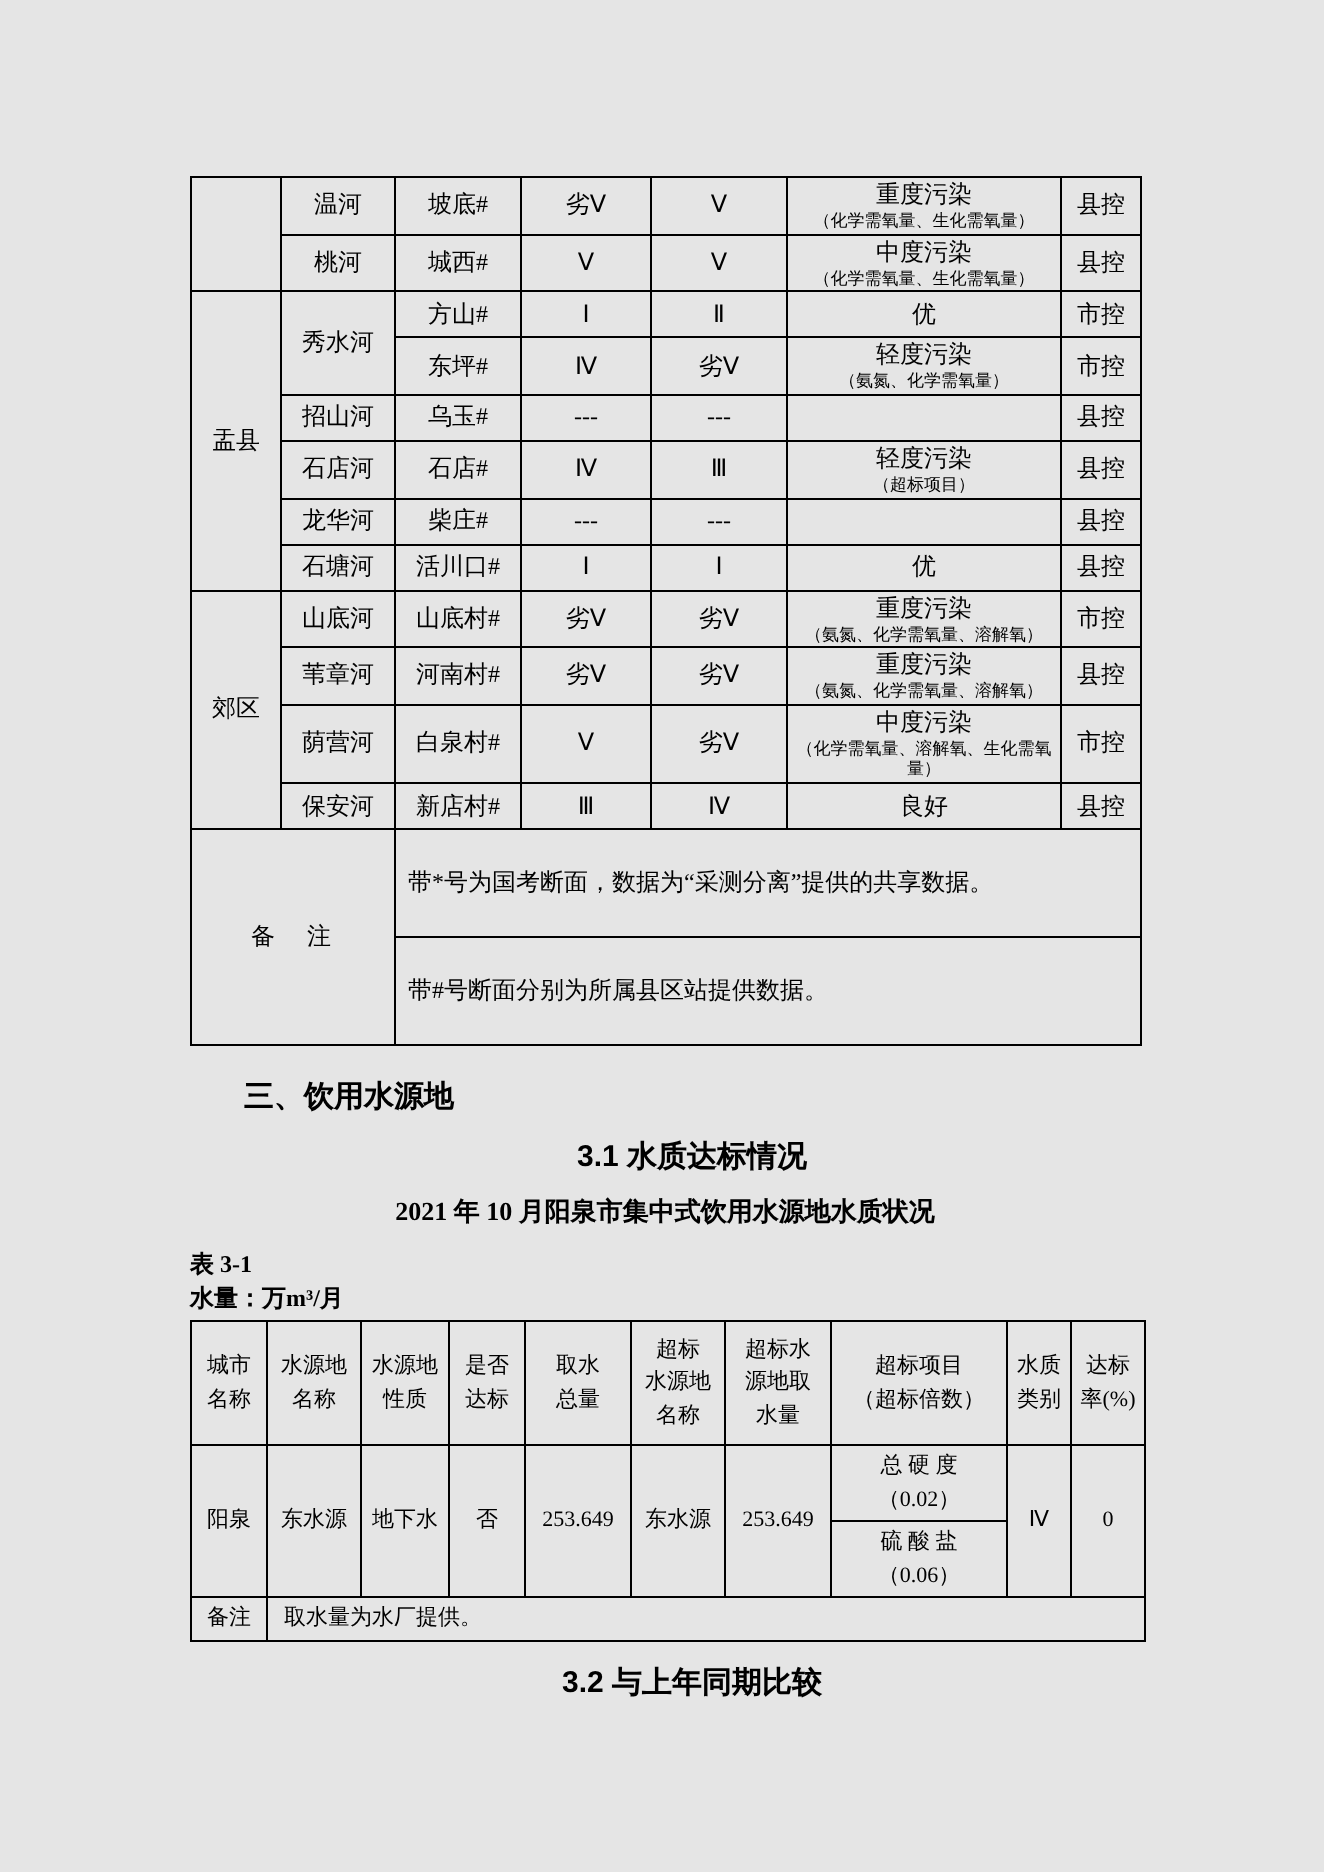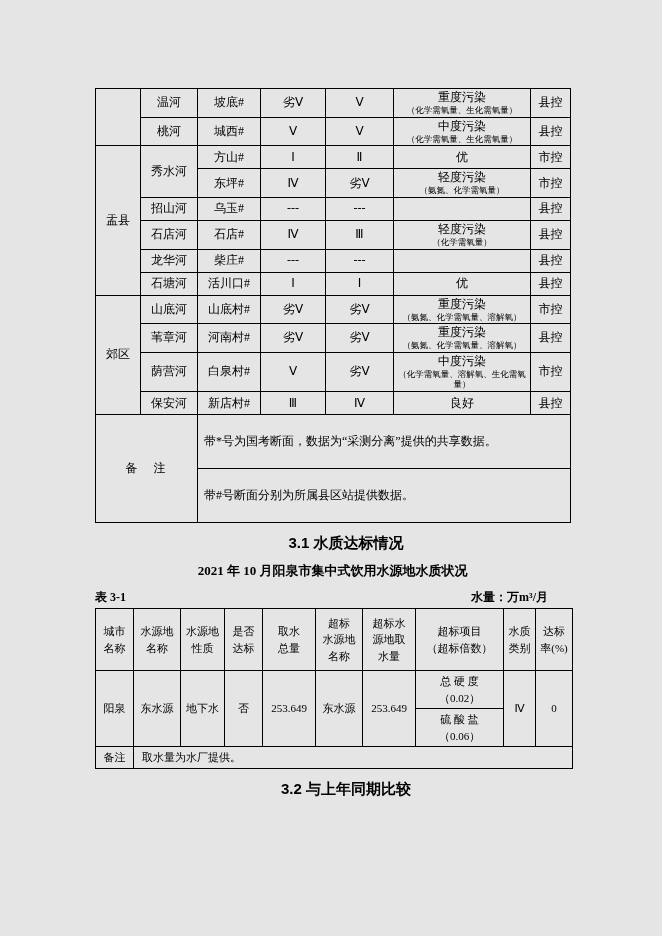--- a/index.html
+++ b/index.html
@@ -25,21 +25,21 @@
   .wq td.remark-label { font-size:12px; letter-spacing:2px; }
 
   
   .h2 { font-size:15px; font-weight:bold; margin:16px 0 0; text-indent:1.8em;
         font-family:"Liberation Sans","DejaVu Sans",sans-serif; }
   .h3 { font-size:15px; font-weight:bold; margin:11px 0 0; text-indent:1.8em;
         font-family:Liberation Sans, sans-serif;text-align:center; }
   .para { font-size:14px; line-height:2; margin:5px 0 0; text-indent:2em; text-align:justify; }
   .tbl-title { font-size:13px; font-weight:bold; text-align:center; margin-top:9px; }
   .tbl-meta { display:flex; justify-content:space-between; font-size:12px; font-weight:bold;
-              margin:9px 0 2px; padding-right:24px; width:477px; }
+              margin:9px 0 2px; padding-right:24px; width:477px;flex-direction:column; }
 
   
   .src { width:477px; font-size:11px; table-layout:fixed;border-radius:24px; }
   .src td {
     border:1px solid #000; text-align:center; vertical-align:middle;
     padding:2px 1px; white-space:pre-line; line-height:1.5; overflow:hidden;
   }
   .src tr.hdr td { height:62px; }
   .src td.item { height:30px; }
   .src td.remark-text { text-align:left; padding-left:8px; height:22px; white-space:normal; }
@@ -117,21 +117,21 @@
           </td>
           <td>县控</td>
         </tr>
         <tr>
           <td>石店河</td>
           <td>石店#</td>
           <td>Ⅳ</td>
           <td>Ⅲ</td>
           <td>
             <span class="status-main">轻度污染</span>
-            <span class="detail">（化学需氧量）</span>
+            <span class="detail">（超标项目）</span>
           </td>
           <td>县控</td>
         </tr>
         <tr>
           <td>龙华河</td>
           <td>柴庄#</td>
           <td>---</td>
           <td>---</td>
           <td>
             <span class="status-main"></span>
@@ -198,20 +198,21 @@
         <tr>
           <td colspan="2" rowspan="2" class="remark-label">备　注</td>
           <td colspan="5" class="remark-text">带*号为国考断面，数据为“采测分离”提供的共享数据。</td>
         </tr>
         <tr>
           <td colspan="5" class="remark-text">带#号断面分别为所属县区站提供数据。</td>
         </tr>
       </tbody>
     </table>
 
+    <div class="h2">三、饮用水源地</div>
     <div class="h3">3.1 水质达标情况</div>
 
     <div class="tbl-title">2021 年 10 月阳泉市集中式饮用水源地水质状况</div>
     <div class="tbl-meta">
       <span>表 3-1</span>
       <span>水量：万m³/月</span>
     </div>
 
     <table class="src">
       <colgroup>

